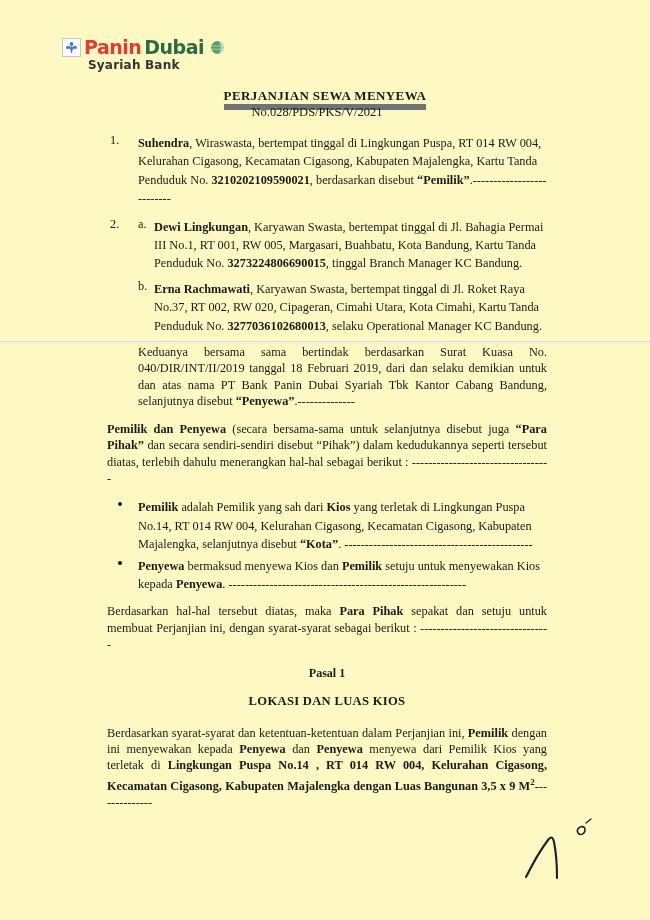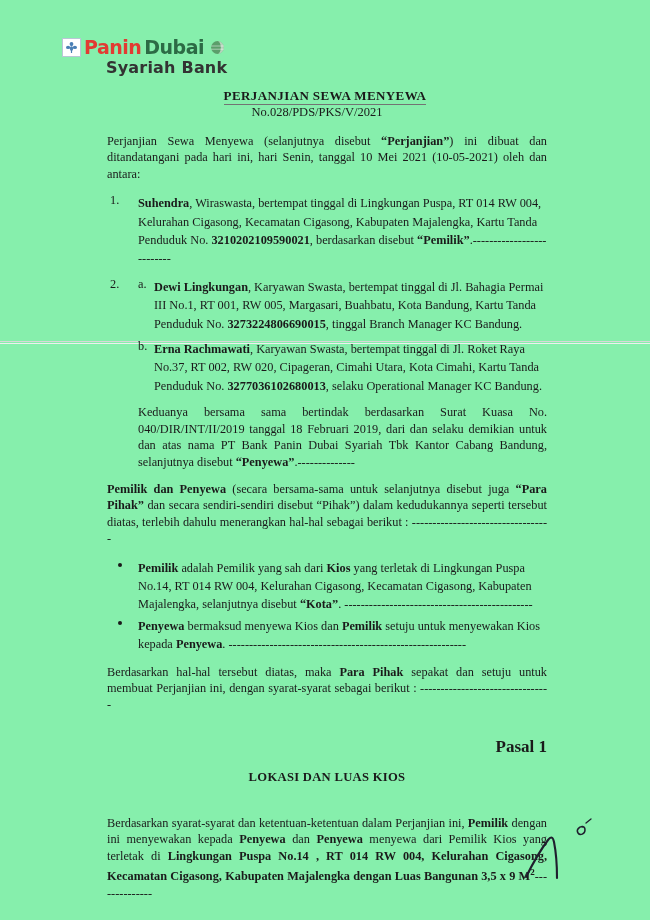--- a/index.html
+++ b/index.html
@@ -12,21 +12,21 @@
     height: 920px;
     font-family: "Liberation Serif", "DejaVu Serif", serif;
     color: #1a1a1a;
     position: relative;
     overflow: hidden;
   }
 
   .page {
     position: absolute;
     inset: 0;
-    background: #86efac;
+    background: #fef9c3;
   }
 
   
   .scan-seam {
     position: absolute;
     left: 0;
     right: 0;
     top: 341px;
     height: 1px;
     background: #d8d8d8;
@@ -76,40 +76,40 @@
     line-height: 1;
   }
   .logo-globe {
     margin-left: 3px;
     display: flex;
     align-items: center;
   }
   .logo-sub {
     font-family: "DejaVu Sans", sans-serif;
     font-weight: bold;
-    font-size: 16px;
+    font-size: 12px;
     color: #333333;
     margin-top: 1px;
-    margin-left: 44px;
+    margin-left: 26px;
     letter-spacing: 0.2px;
   }
 
   
   .doc-title {
     position: absolute;
     left: 0;
     right: 0;
     top: 88px;
     text-align: center;
     font-size: 13px;
     font-weight: bold;
     letter-spacing: 0.4px;
   }
   .doc-title span {
-    border-bottom: 1px solid #737373;
+    border-bottom: 6px solid #737373;
     padding-bottom: 1px;
   }
   .doc-number {
     position: absolute;
     left: 0;
     right: 16px;
     top: 105px;
     text-align: center;
     font-size: 12.5px;
   }
@@ -186,32 +186,32 @@
     left: 11px;
     top: 5px;
     width: 4px;
     height: 4px;
     border-radius: 50%;
     background: #1a1a1a;
   }
 
   
   .pasal {
-    text-align: right;
-    font-weight: bold;
-    font-size: 17px;
-    margin-top: 24px;
+    text-align: center;
+    font-weight: bold;
+    font-size: 12px;
+    margin-top: 13px;
   }
   .pasal-sub {
     text-align: center;
     font-weight: bold;
     font-size: 12.6px;
     letter-spacing: 0.3px;
     margin-top: 13px;
-    margin-bottom: 30px;
+    margin-bottom: 16px;
   }
 
   .sup { font-size: 9px; vertical-align: super; }
 
   
   .handmark {
     position: absolute;
     left: 520px;
     top: 815px;
     width: 110px;
@@ -252,21 +252,20 @@
     <div class="logo-sub">Syariah Bank</div>
   </div>
 
   <div class="doc-title">
     <span>PERJANJIAN SEWA MENYEWA</span>
   </div>
   <div class="doc-number">No.028/PDS/PKS/V/2021</div>
 
   <div class="body">
 
-    <p class="para"><span>Perjanjian Sewa Menyewa (selanjutnya disebut </span><b>“Perjanjian”</b><span>) ini dibuat dan ditandatangani pada hari ini, hari Senin, tanggal 10 Mei 2021 (10-05-2021) oleh dan antara:</span></p>
 
     <ol class="parties">
 
       <li>
         <span class="marker">1.</span>
         <span class="li-text"><b>Suhendra</b><span>, Wiraswasta, bertempat tinggal di Lingkungan Puspa, RT 014 RW 004, Kelurahan Cigasong, Kecamatan Cigasong, Kabupaten Majalengka, Kartu Tanda Penduduk No. </span><b>3210202109590021</b><span>, berdasarkan disebut </span><b>“Pemilik”</b><span>.--------------------------</span></span>
       </li>
 
       <li>
         <span class="marker">2.</span>

